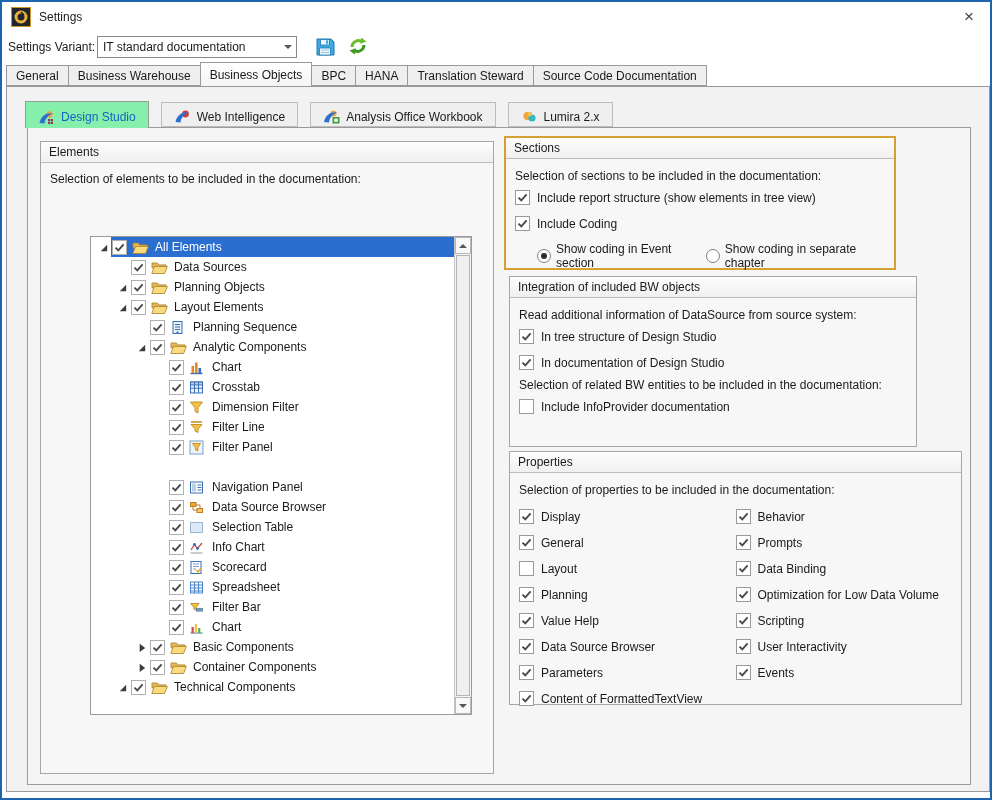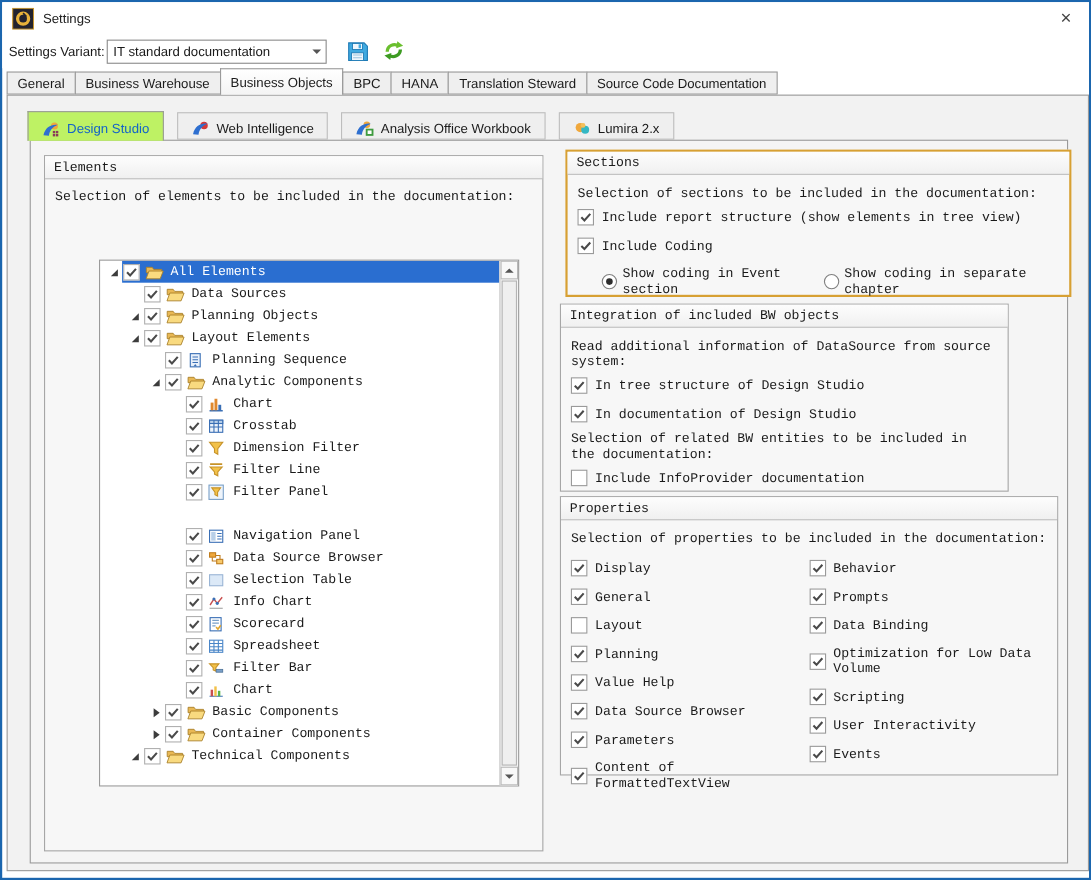--- a/index.html
+++ b/index.html
@@ -37,31 +37,31 @@
     border:1px solid #9a9a9a; margin-right:-1px; white-space:nowrap; z-index:1; }
   .main-tab.active { height:24px; padding-top:5px; background:linear-gradient(#ffffff,#f4f4f4);
     z-index:3; position:relative; border-bottom:none; }
   
   .main-content { position:absolute; left:4px; top:84px; width:984px; height:706px;
     border:1px solid #9a9a9a; background:#f2f2f2; }
   
   .sub-tabbar { position:absolute; left:18px; top:13px; height:27px; display:flex; align-items:flex-end; }
   .sub-tab { height:25px; padding:4px 12px 0 12px; display:flex; align-items:center; gap:6px;
     background:#efefef; border:1px solid #bdbdbd; margin-right:12px; white-space:nowrap; }
-  .sub-tab.active { height:27px; background:#bef264; border:1px solid #9a9a9a; border-bottom:none;
+  .sub-tab.active { height:27px; background:#86efac; border:1px solid #9a9a9a; border-bottom:none;
     color:var(--subtab-active,#1464c8); margin-bottom:-1px; z-index:4; position:relative;align-items:center; }
   .sub-tab .sicon { width:17px; height:15px; display:inline-block; }
   
   .sub-content { position:absolute; left:20px; top:40px; width:944px; height:658px;
     border:1px solid #9a9a9a; background:#f5f5f5; }
   
-  .panel { position:absolute; border:1px solid #a6a6a6; background:#f7f7f7;font-family:Liberation Mono, monospace; }
+  .panel { position:absolute; border:1px solid #a6a6a6; background:#f7f7f7; }
   .panel-header { height:21px; border-bottom:1px solid #bdbdbd;
     background:linear-gradient(#fdfdfd,#f0f0f0); padding:3px 8px; color:#1a1a1a; }
-  .panel-sections { left:486px; top:8px; width:460px; height:134px;
+  .panel-sections { left:476px; top:8px; width:392px; height:134px;
     border:2px solid var(--gold,#d7a033); }
   .panel-integration { left:481px; top:148px; width:408px; height:171px; }
   .panel-properties { left:481px; top:323px; width:453px; height:254px; }
   .panel-elements { left:12px; top:13px; width:454px; height:633px; }
   .panel-body { padding:8px 9px; }
   .desc { margin:2px 0 7px 0; }
   
   .cbrow { display:flex; align-items:center; gap:7px; margin:5px 0 11px 0; }
   .cb { width:15px; height:15px; min-width:15px; border:1px solid #9a9a9a; background:#fff;
     display:inline-flex; align-items:center; justify-content:center; }

